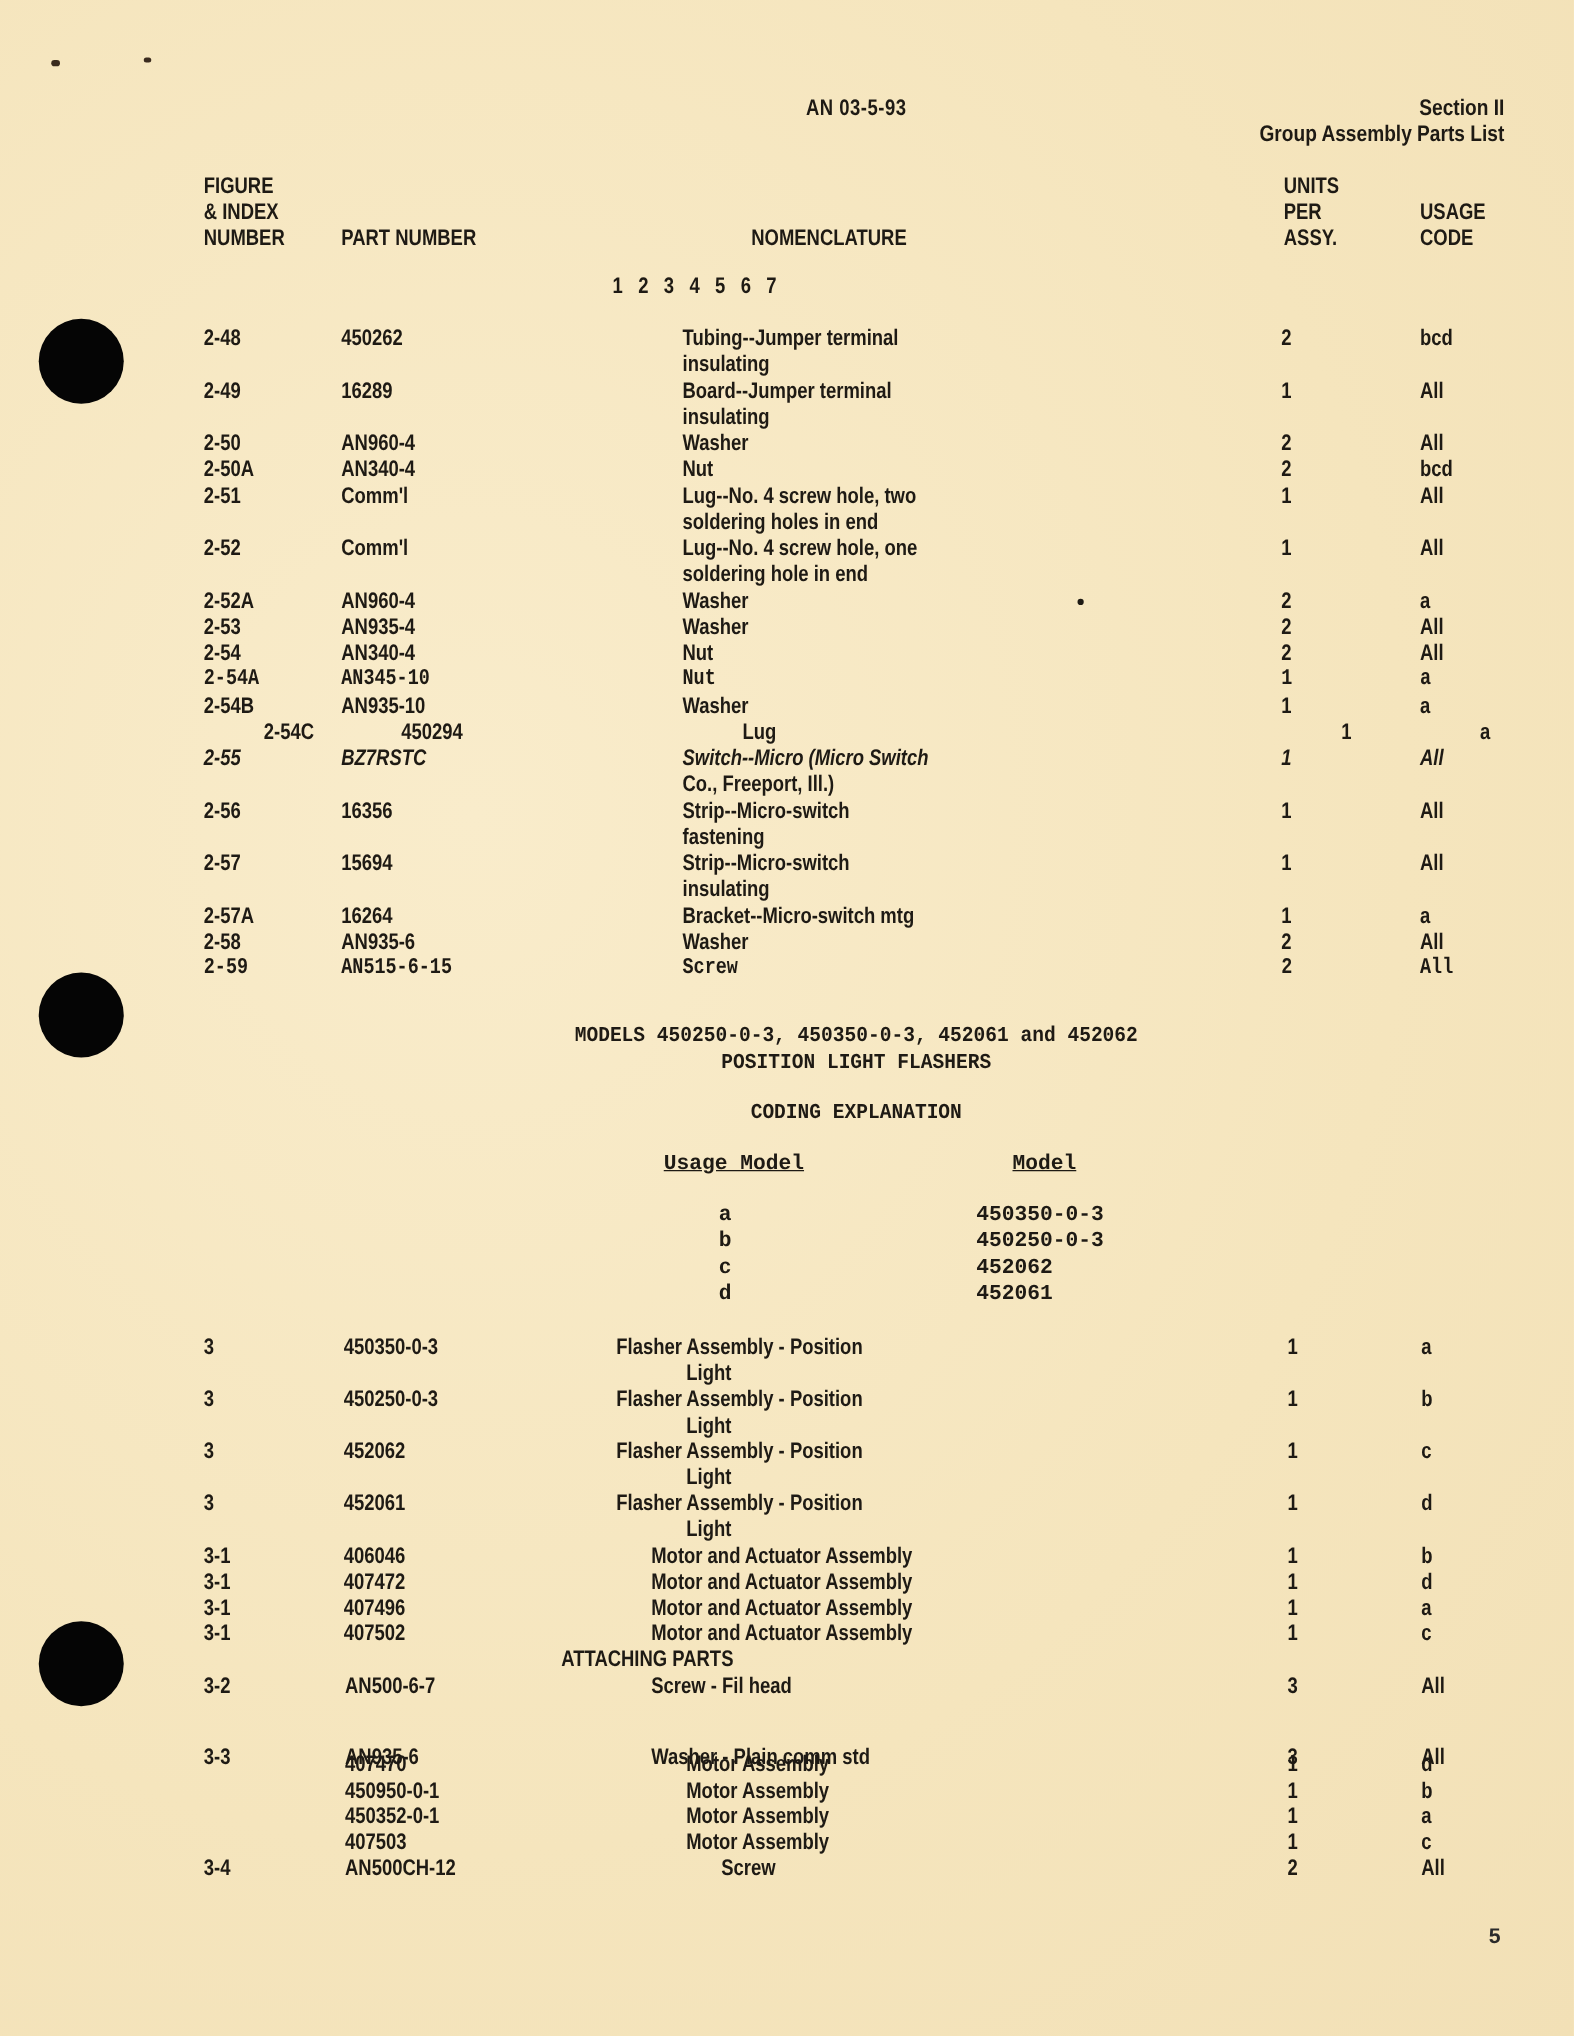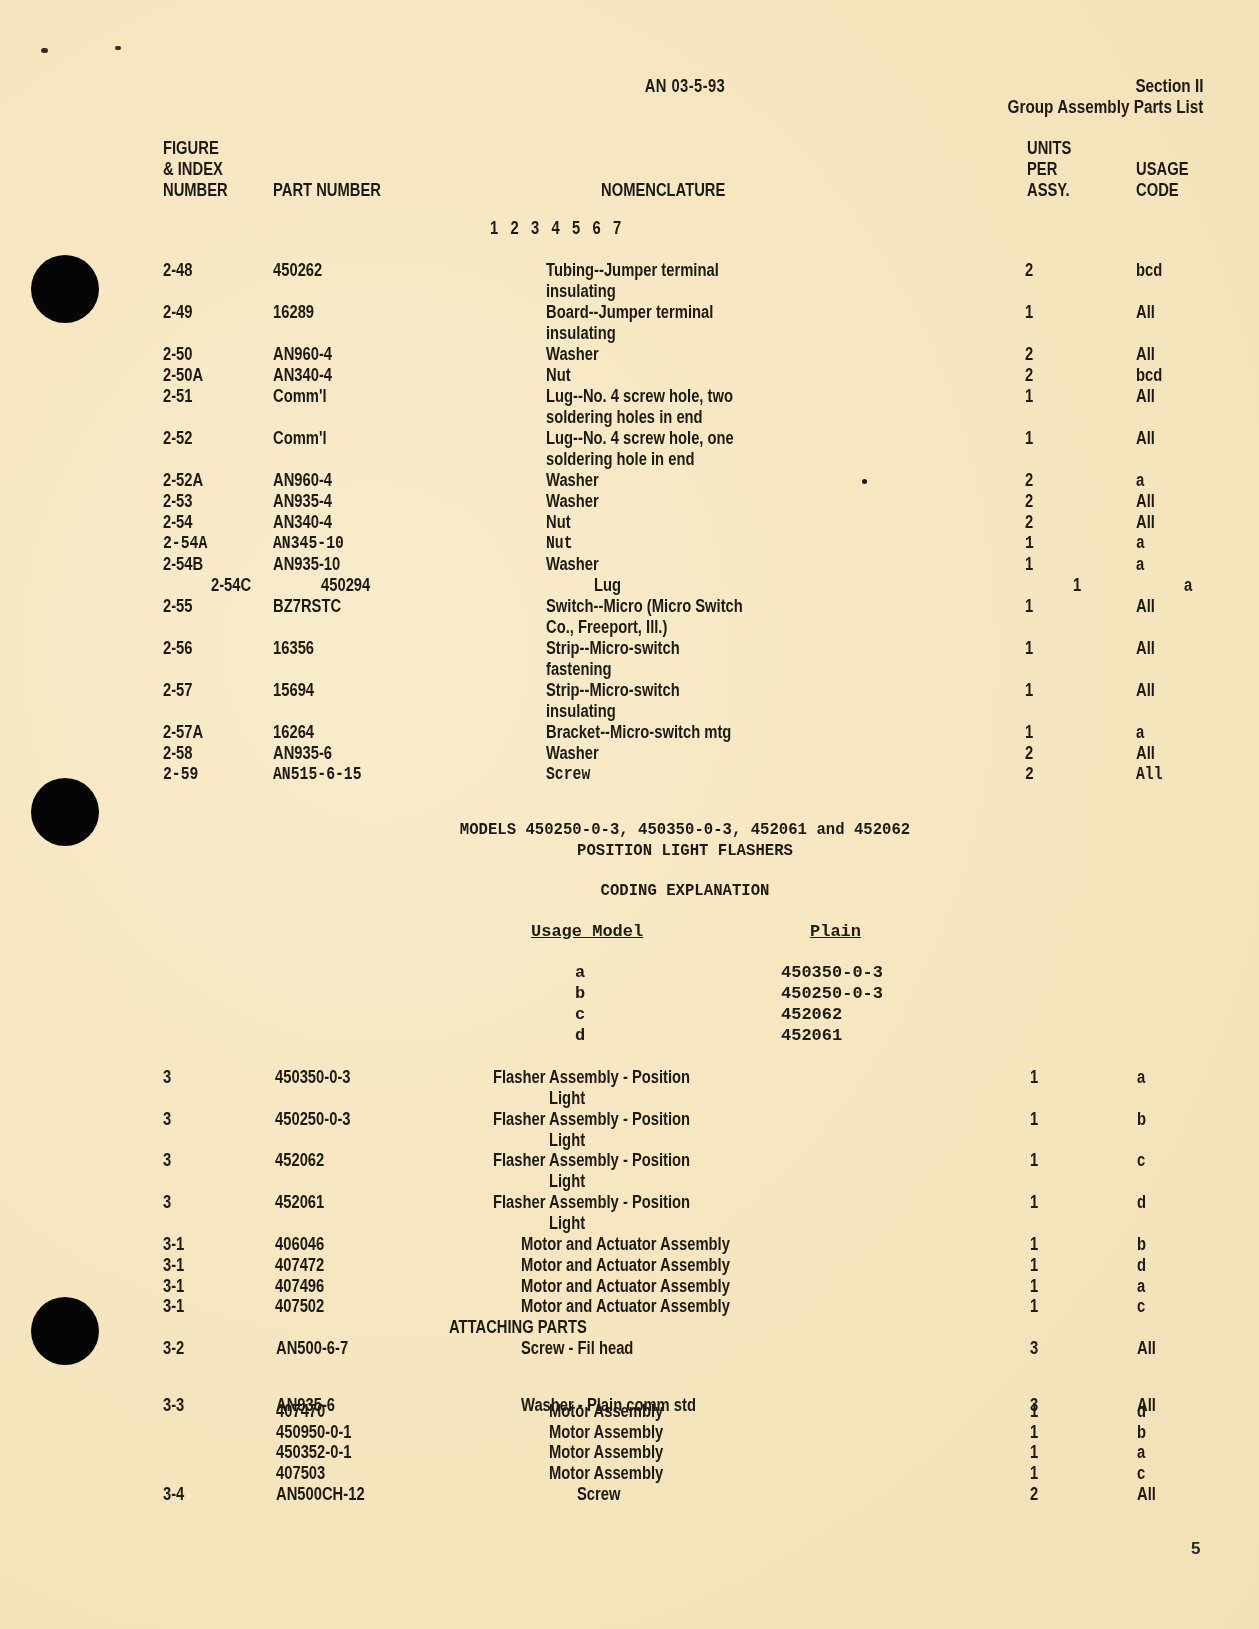--- a/index.html
+++ b/index.html
@@ -160,21 +160,21 @@
       <span class="c-units">1</span>
       <span class="c-usage">a</span>
     </div>
   <div class="row" style="top:575px;margin-left:48px;">
       <span class="c-fig">2-54C</span>
       <span class="c-part">450294</span>
       <span class="c-nom">Lug</span>
       <span class="c-units">1</span>
       <span class="c-usage">a</span>
     </div>
-  <div class="row" style="top:596px;">
+  <div class="row" style="top:596px;font-style:italic;">
       <span class="c-fig">2-55</span>
       <span class="c-part">BZ7RSTC</span>
       <span class="c-nom">Switch--Micro (Micro Switch</span>
       <span class="c-units">1</span>
       <span class="c-usage">All</span>
     </div>
   <div class="row" style="top:617px;">
       <span class="c-nom">Co., Freeport, Ill.)</span>
     </div>
   <div class="row" style="top:638px;">
@@ -218,21 +218,21 @@
       <span class="c-units">2</span>
       <span class="c-usage">All</span>
     </div>
 </div>
 <div class="abs" style="left:862px;top:479px;width:5px;height:5px;border-radius:50%;background:#1e1a14;"></div>
 
 <div class="abs center-title" style="top:820px;">MODELS 450250-0-3, 450350-0-3, 452061 and 452062</div>
 <div class="abs center-title" style="top:841px;">POSITION LIGHT FLASHERS</div>
 <div class="abs center-title" style="top:881px;">CODING EXPLANATION</div>
 <div class="abs typewriter u" style="left:531px;top:922px;">Usage Model</div>
-<div class="abs typewriter u" style="left:810px;top:922px;">Plain</div>
+<div class="abs typewriter u" style="left:810px;top:922px;">Model</div>
 <div>
   <div class="abs typewriter" style="left:575px;top:963px;">a</div>
   <div class="abs typewriter" style="left:781px;top:963px;">450350-0-3</div>
   <div class="abs typewriter" style="left:575px;top:984px;">b</div>
   <div class="abs typewriter" style="left:781px;top:984px;">450250-0-3</div>
   <div class="abs typewriter" style="left:575px;top:1005px;">c</div>
   <div class="abs typewriter" style="left:781px;top:1005px;">452062</div>
   <div class="abs typewriter" style="left:575px;top:1026px;">d</div>
   <div class="abs typewriter" style="left:781px;top:1026px;">452061</div>
 </div>

